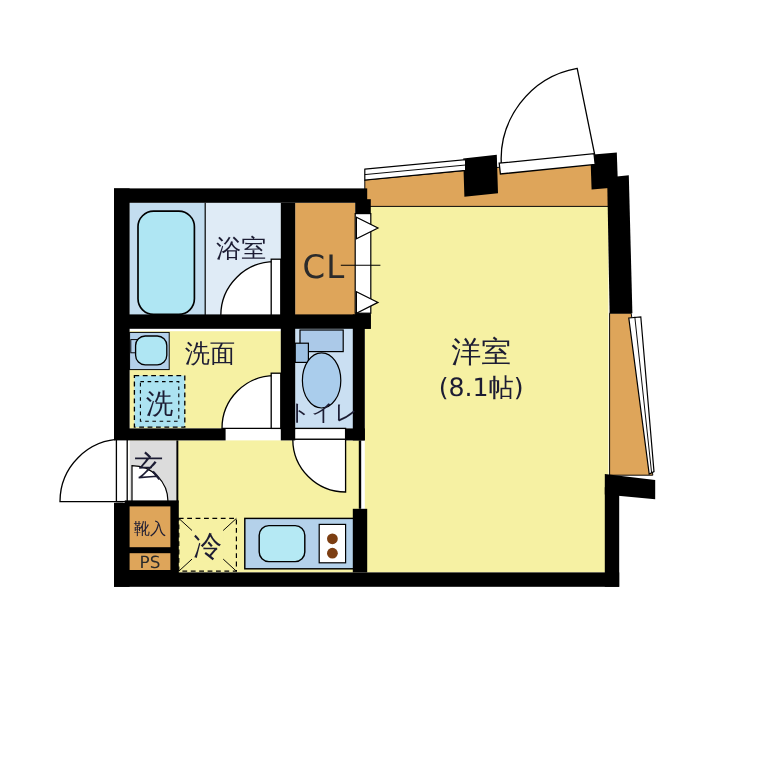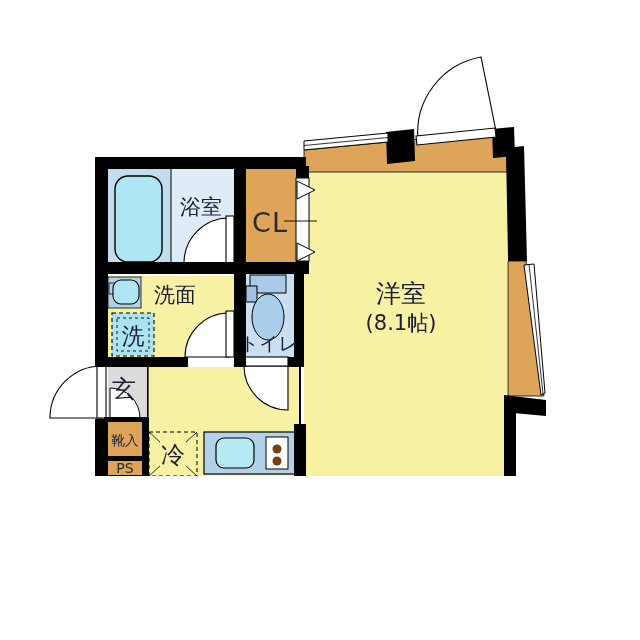--- a/index.html
+++ b/index.html
@@ -1,16 +1,16 @@
 <!DOCTYPE html>
 <html><head>
 <meta charset="utf-8">
 <style>
   html,body{margin:0;padding:0;background:#ffffff;}
-  .stage{position:relative;width:640px;height:476px;background:#ffffff;overflow:hidden;}
+  .stage{position:relative;width:640px;height:640px;background:#ffffff;overflow:hidden;}
   svg{display:block;}
   text{font-family:"DejaVu Sans","Liberation Sans",sans-serif;fill:#1c1c33;}
   .label{font-weight:500;}
   .latin{fill:#2b2b2b;font-weight:500;}
 </style>
 </head>
 <body>
 
 <div class="stage">
 <svg width="640" height="640" viewBox="0 0 640 640">

